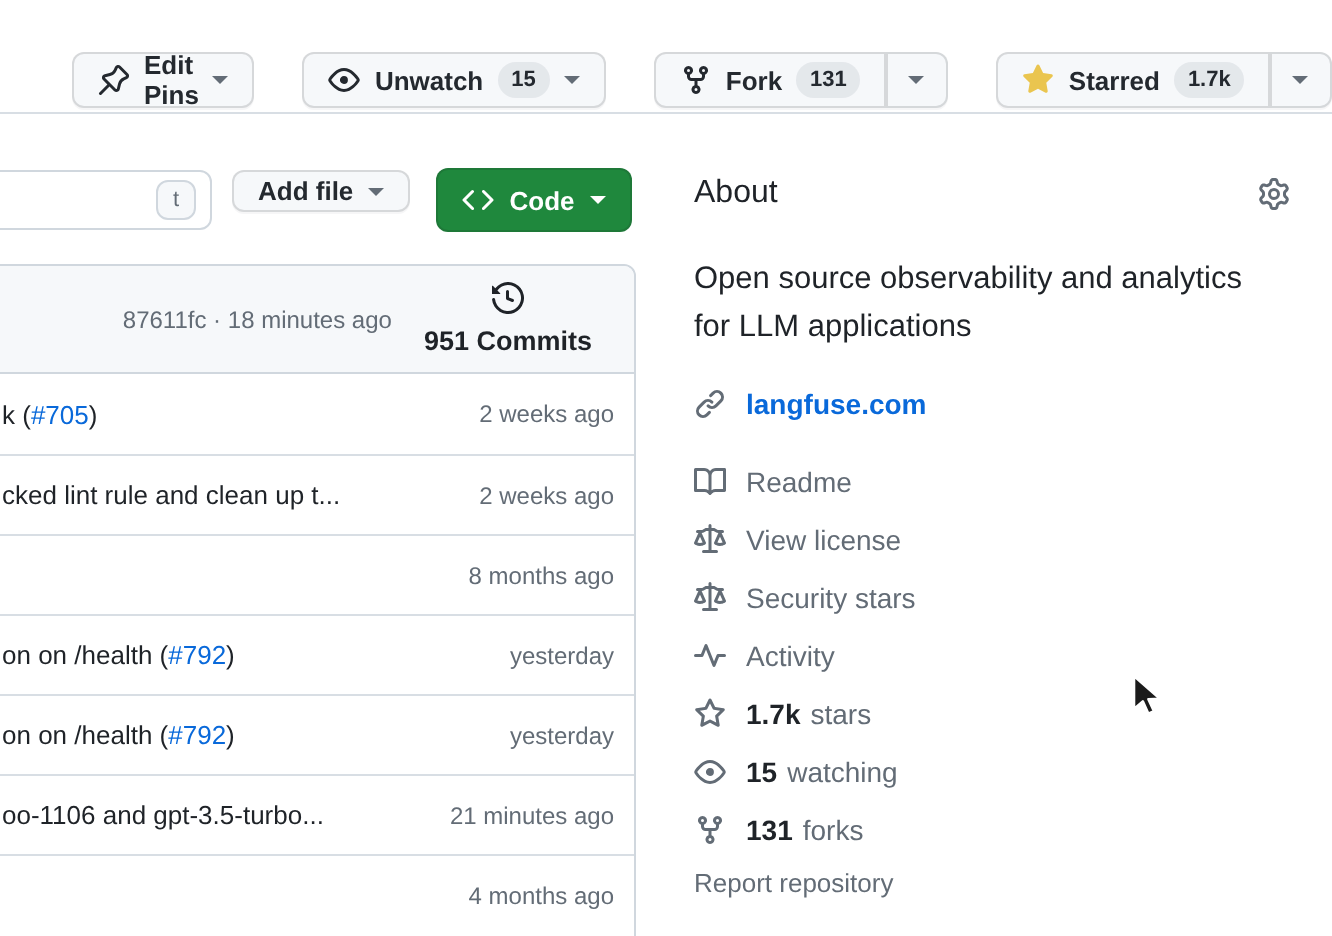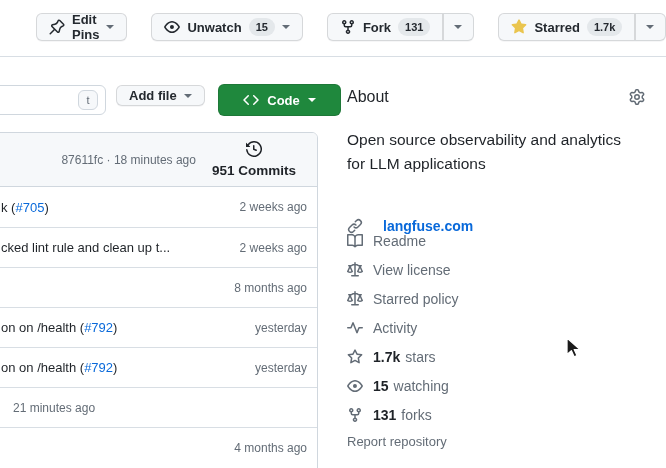--- a/index.html
+++ b/index.html
@@ -1,21 +1,21 @@
 <!DOCTYPE html>
 <html><head>
 <meta charset="utf-8">
 <style>
   html,body{margin:0;padding:0;}
   body{font-family:"Liberation Sans","DejaVu Sans",sans-serif;background:#fff;}
   #screen{position:relative;width:666px;height:468px;overflow:hidden;background:#fff;}
   .icon{display:inline-block;vertical-align:middle;flex:none;}
 
   
-  .top-actions{position:absolute;top:13px;left:36px;display:flex;gap:24px;align-items:center;}
+  .top-actions{position:absolute;top:26px;left:36px;display:flex;gap:24px;align-items:center;}
   .gh-btn{box-sizing:border-box;height:28px;display:inline-flex;align-items:center;gap:7px;
     padding:0 12px;background:#f6f8fa;border:1px solid rgba(31,35,40,0.15);border-radius:6px;
     font-size:13px;font-weight:600;color:#24292f;box-shadow:0 1px 0 rgba(31,35,40,0.04);cursor:pointer;}
   .btn-group{display:flex;}
   .btn-group .gh-btn.main{border-radius:6px 0 0 6px;}
   .btn-group .gh-btn.caret-seg{border-radius:0 6px 6px 0;border-left:0;padding:0 11px;
     box-shadow:inset 1px 0 0 rgba(31,35,40,0.15), 0 1px 0 rgba(31,35,40,0.04);}
   .counter{background:rgba(175,184,193,0.25);border-radius:2em;padding:0 7px;height:18px;
     line-height:18px;font-size:11px;font-weight:600;color:#24292f;}
   .caret{width:0;height:0;border-left:4px solid transparent;border-right:4px solid transparent;
@@ -23,21 +23,21 @@
   .caret.light{border-top-color:#fff;}
   .hdr-divider{position:absolute;top:56px;left:0;width:666px;height:1px;background:#d8dee4;}
 
   
   .goto-input{position:absolute;top:85px;left:-80px;width:186px;height:30px;box-sizing:border-box;
     background:#fff;border:1px solid #d0d7de;border-radius:6px;}
   .kbd{position:absolute;right:7px;top:4px;width:20px;height:20px;box-sizing:border-box;
     border:1px solid #d0d7de;border-radius:6px;background:#f6f8fa;color:#636c76;font-size:11px;
     display:flex;align-items:center;justify-content:center;}
   .add-file{position:absolute;top:85px;left:116px;height:21px;}
-  .code-btn{position:absolute;top:84px;left:218px;width:123px;height:32px;box-sizing:border-box;
+  .code-btn{position:absolute;top:84px;left:218px;width:98px;height:32px;box-sizing:border-box;
     background:#1f883d;border:1px solid rgba(27,31,36,0.15);border-radius:6px;color:#fff;
     display:flex;align-items:center;justify-content:center;gap:8px;font-size:13px;font-weight:600;cursor:pointer;}
 
   
   .file-table{position:absolute;top:132px;left:-200px;width:518px;height:346px;box-sizing:border-box;
     background:#fff;border:1px solid #d0d7de;border-radius:6px;overflow:hidden;}
   .commit-bar{height:53px;background:#f6f8fa;border-bottom:1px solid #d0d7de;
     display:flex;align-items:center;justify-content:flex-end;gap:16px;padding-right:21px;}
   .commit-meta{font-size:12px;color:#636c76;}
   .commits-link{display:flex;align-items:center;gap:6px;color:#1f2328;font-size:13.5px;font-weight:700;cursor:pointer;flex-direction:column;}
@@ -49,21 +49,21 @@
   .msg a{color:#0969da;text-decoration:none;cursor:pointer;}
   .row-date{font-size:12px;color:#636c76;white-space:nowrap;margin-left:12px;}
 
   
   .about{position:absolute;left:347px;top:0;width:298px;height:468px;}
   .about-header{position:absolute;top:88px;left:0;width:298px;display:flex;align-items:center;justify-content:space-between;}
   .about-title{font-size:16px;font-weight:400;color:#1f2328;}
   .gear{color:#636c76;cursor:pointer;}
   .about-desc{position:absolute;top:128px;left:0;width:298px;font-size:15.5px;line-height:24px;color:#1f2328;}
   .about-desc span{display:block;}
-  .about-link{position:absolute;top:194px;left:0;display:flex;align-items:center;gap:20px;color:#636c76;margin-top:24px;}
+  .about-link{position:absolute;top:194px;left:0;display:flex;align-items:center;gap:10px;color:#636c76;}
   .about-link a{font-size:14px;font-weight:700;color:#0969da;text-decoration:none;cursor:pointer;}
   .about-list{position:absolute;top:226px;left:0;width:298px;}
   .about-item{height:29px;display:flex;align-items:center;gap:10px;color:#636c76;font-size:14px;cursor:pointer;}
   .about-item .cnt{font-weight:700;color:#1f2328;margin-right:-5px;}
   .report{position:absolute;top:434px;left:0;font-size:13px;color:#636c76;cursor:pointer;}
 
   
   .cursor{position:absolute;left:565px;top:337px;pointer-events:none;}
 </style>
 </head>
@@ -199,20 +199,21 @@
     </div>
     <div class="file-row">
       <span class="msg"><span>on on /health (</span><a>#792</a><span>)</span></span>
       <span class="row-date">yesterday</span>
     </div>
     <div class="file-row">
       <span class="msg"><span>on on /health (</span><a>#792</a><span>)</span></span>
       <span class="row-date">yesterday</span>
     </div>
     <div class="file-row">
+      <span class="msg"><span>oo-1106 and gpt-3.5-turbo...</span><a></a><span></span></span>
       <span class="row-date">21 minutes ago</span>
     </div>
     <div class="file-row">
       <span class="msg"><span></span><a></a><span></span></span>
       <span class="row-date">4 months ago</span>
     </div>
   </div>
 
   <div class="about">
     <div class="about-header">
@@ -241,21 +242,21 @@
       <div class="about-item">
         <svg class="icon" width="16" height="16">
             <use href="#i-law"></use>
           </svg>
         <span>View license</span>
       </div>
       <div class="about-item">
         <svg class="icon" width="16" height="16">
             <use href="#i-law"></use>
           </svg>
-        <span>Starred policy</span>
+        <span>Security stars</span>
       </div>
       <div class="about-item">
         <svg class="icon" width="16" height="16">
             <use href="#i-pulse"></use>
           </svg>
         <span>Activity</span>
       </div>
       <div class="about-item">
         <svg class="icon" width="16" height="16">
             <use href="#i-star"></use>

